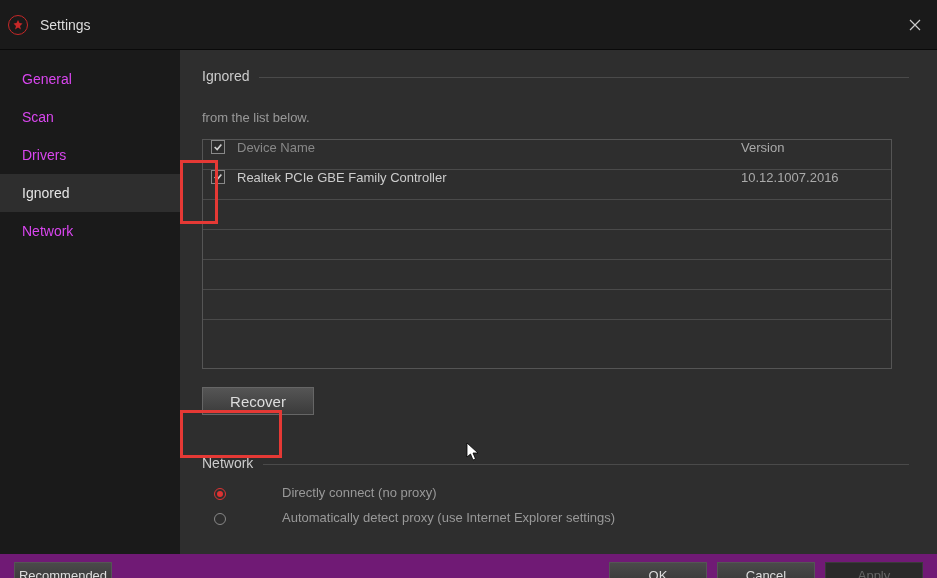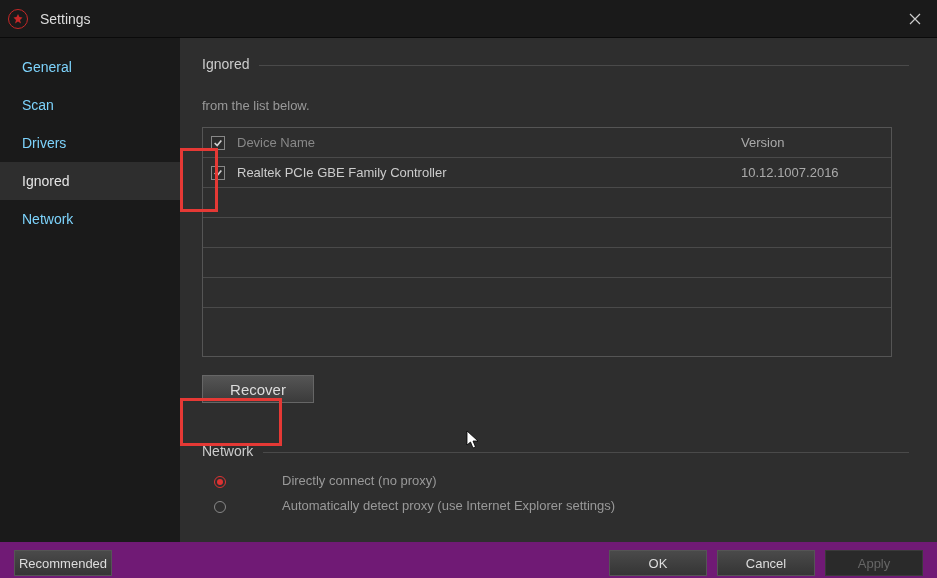--- a/index.html
+++ b/index.html
@@ -7,21 +7,21 @@
     width: 937px;
     height: 578px;
     background: #1a1a1a;
     font-family: "Segoe UI", Tahoma, sans-serif;
     font-size: 13px;
     color: #b0b0b0;
     overflow: hidden;
     position: relative;
   }
   .titlebar {
-    height: 38px;
+    height: 50px;
     background: #1a1a1a;
     display: flex;
     align-items: center;
     padding: 0 8px;
     border-bottom: 1px solid #0a0a0a;
   }
   .titlebar .logo {
     width: 20px; height: 20px;
     border-radius: 50%;
     border: 1.5px solid #c62828;
@@ -46,21 +46,21 @@
   .sidebar {
     width: 180px;
     background: #1a1a1a;
     padding-top: 10px;
   }
   .sidebar-item {
     height: 38px;
     display: flex;
     align-items: center;
     padding-left: 22px;
-    color: #7dd3fc;
+    color: #d946ef;
     cursor: pointer;
     font-size: 14px;
   }
   .sidebar-item.active {
     background: #2e2e2e;
     color: #e5e5e5;
   }
   .main {
     flex: 1;
     background: #2e2e2e;
@@ -80,21 +80,21 @@
     margin-bottom: 12px;
   }
   .table-wrap {
     border: 1px solid #555;
     width: 690px;
     height: 230px;
     background: #2e2e2e;
   }
   .table-wrap .thead, .table-wrap .trow {
     display: flex;
-    align-items: center;
+    align-items: flex-start;
     height: 30px;
     border-bottom: 1px solid #4a4a4a;
     padding-left: 8px;
   }
   .table-wrap .thead { color: #888; }
   .table-wrap .trow { color: #ccc; }
   .empty-row {
     height: 30px;
     border-bottom: 1px solid #4a4a4a;
   }

